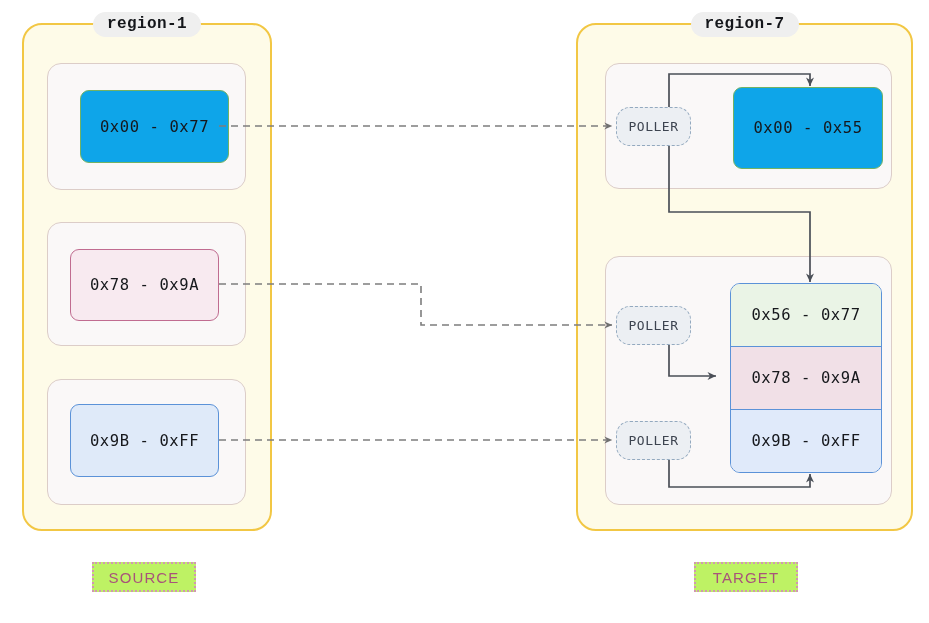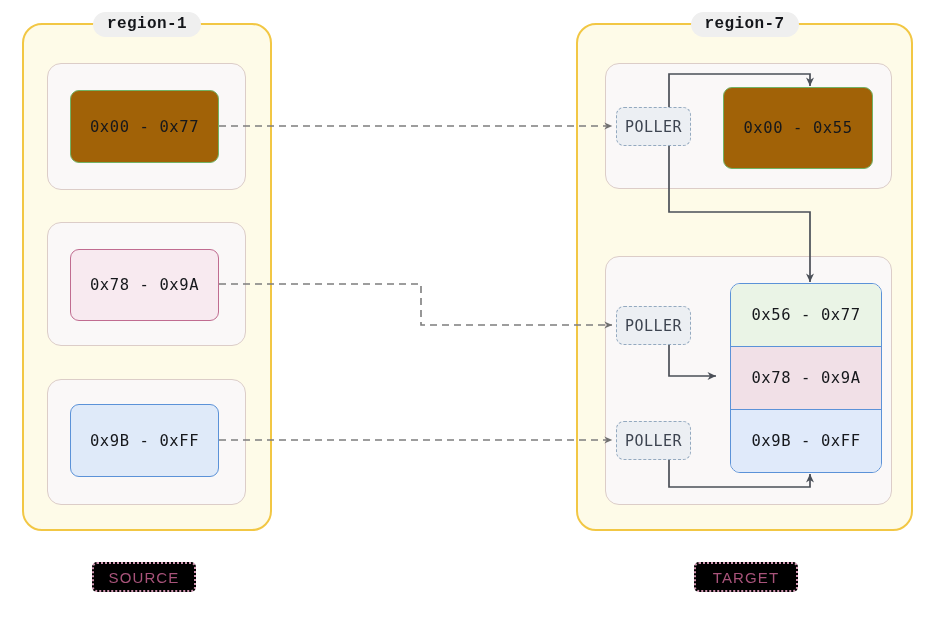--- a/index.html
+++ b/index.html
@@ -78,21 +78,21 @@
     display: flex;
     align-items: center;
     justify-content: center;
     font-family: "DejaVu Sans Mono", "Liberation Mono", monospace;
     font-size: 15.5px;
     color: #16181c;
     letter-spacing: 0.6px;
     z-index: 3;
     white-space: nowrap;
   }
-  .rb-green { background: #a16207; border: 1.6px solid #72b264; }
+  .rb-green { background: #0ea5e9; border: 1.6px solid #72b264; margin-left: 10px; }
   .rb-pink  { background: #f8eaf0; border: 1.6px solid #c06c90; }
   .rb-blue  { background: #dfeaf9; border: 1.6px solid #5b92d8; }
 
   
   .stack {
     position: absolute;
     box-sizing: border-box;
     border: 1.6px solid #5b92d8;
     border-radius: 10px;
     overflow: hidden;
@@ -116,39 +116,39 @@
   .sr-green { background: #eaf4e6; border-bottom: 1.4px solid #5b92d8; }
   .sr-pink  { background: #f1e0e7; border-bottom: 1.4px solid #5b92d8; }
   .sr-blue  { background: #e0eafa; }
 
   
   .poller {
     position: absolute;
     box-sizing: border-box;
     background: #eceff3;
     border: 1.5px dashed #93a9bf;
-    border-radius: 8px;
-    display: flex;
-    align-items: center;
-    justify-content: center;
-    font-family: "DejaVu Sans Mono", "Liberation Mono", monospace;
-    font-size: 15px;
+    border-radius: 14px;
+    display: flex;
+    align-items: center;
+    justify-content: center;
+    font-family: "DejaVu Sans Mono", "Liberation Mono", monospace;
+    font-size: 13px;
     color: #3d4450;
     letter-spacing: 0.5px;
     z-index: 4;
     white-space: nowrap;
   }
 
   
   .tag {
     position: absolute;
     box-sizing: border-box;
-    background: #000000;
+    background: #bef264;
     border: 2px dotted #d197b2;
-    border-radius: 5px;
+    border-radius: 0;
     display: flex;
     align-items: center;
     justify-content: center;
     font-family: "Liberation Sans", "DejaVu Sans", sans-serif;
     font-size: 15px;
     font-stretch: condensed;
     letter-spacing: 1.1px;
     color: #a8537a;
     z-index: 3;
     white-space: nowrap;

